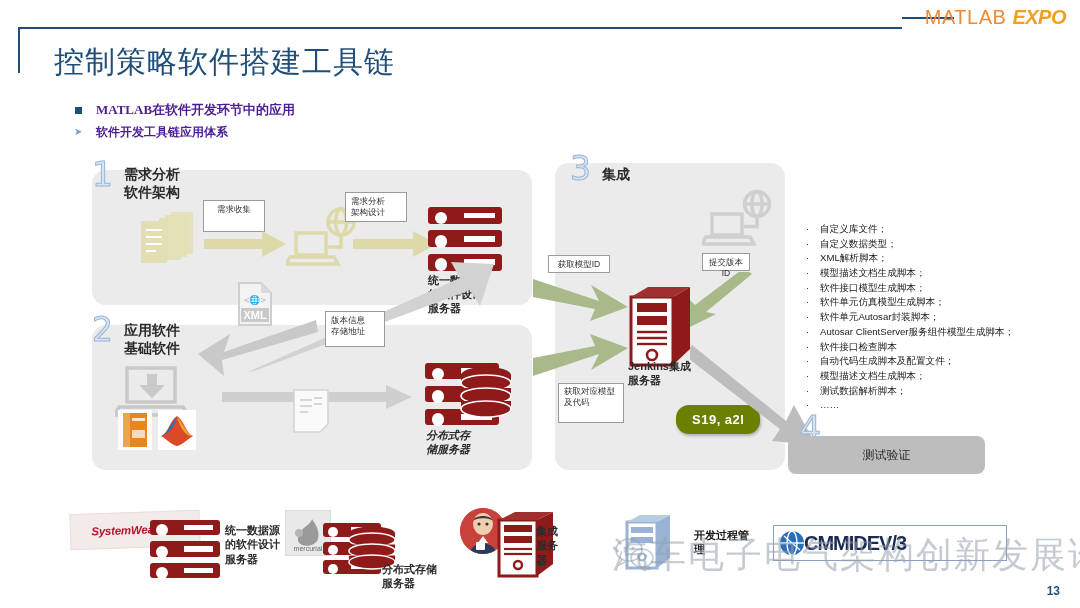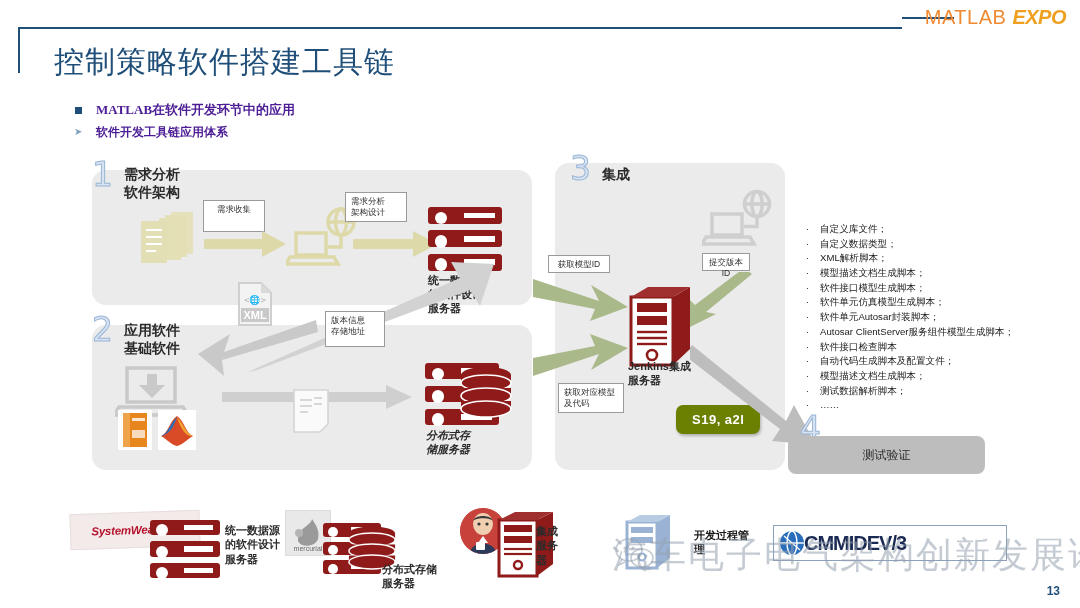--- a/index.html
+++ b/index.html
@@ -78,21 +78,21 @@
       radial-gradient(circle at 98% 30%, #fff 28%, transparent 29%),
       radial-gradient(circle at 10% 80%, #fff 28%, transparent 29%),
       radial-gradient(circle at 32% 80%, #fff 28%, transparent 29%),
       radial-gradient(circle at 54% 80%, #fff 28%, transparent 29%),
       radial-gradient(circle at 76% 80%, #fff 28%, transparent 29%),
       radial-gradient(circle at 98% 80%, #fff 28%, transparent 29%);
   }
 
   
   .badge{
-    position:absolute;background:#6b8000;border-radius:7px;
+    position:absolute;background:#6b8000;border-radius:13px;
     color:#fff;font-weight:bold;font-size:13px;
     padding:7px 16px;box-shadow:1px 2px 3px rgba(0,0,0,.25);
     letter-spacing:.5px;
   }
   .grayblock{
     position:absolute;background:#bdbdbd;border-radius:8px;
     display:flex;align-items:center;justify-content:center;
     color:#2b2b2b;font-size:12px;
   }
 
@@ -328,21 +328,21 @@
   </svg>
   <svg style="position:absolute;left:533px;top:330px;" width="95" height="50" viewBox="0 0 95 50">
     <path d="M0 46 L66 24 L58 40 L95 18 L57 4 L62 16 L0 28z" fill="#a9b98a"></path>
   </svg>
   <svg style="position:absolute;left:684px;top:272px;" width="70" height="60" viewBox="0 0 70 60">
     <path d="M68 2 L22 40 L32 42 L4 56 L2 24 L11 33 L60 -4z" fill="#a9b98a"></path>
   </svg>
 
   <div class="lbl-box" style="left:548px;top:255px;width:62px;height:18px;text-align:center;">获取模型ID</div>
   <div class="lbl-box" style="left:702px;top:253px;width:48px;height:18px;text-align:center;">提交版本ID</div>
-  <div class="lbl-box" style="left:558px;top:383px;width:66px;height:30px;">获取对应模型
+  <div class="lbl-box" style="left:558px;top:383px;width:66px;height:40px;font-family:Liberation Mono, monospace;">获取对应模型
 及代码</div>
 
   <svg style="position:absolute;left:628px;top:285px;" width="68" height="82" viewBox="0 0 68 82">
     <path d="M3 12 h42 v68 h-42z" fill="#fff" stroke="#8e1a1a" stroke-width="3" rx="4"></path>
     <path d="M45 12 L62 2 v62 L45 80z" fill="#8e1a1a"></path>
     <path d="M3 12 L20 2 h42 L45 12z" fill="#a03030"></path>
     <rect x="9" y="18" width="30" height="9" fill="#8e1a1a"></rect>
     <rect x="9" y="31" width="30" height="9" fill="#8e1a1a"></rect>
     <g stroke="#8e1a1a" stroke-width="2.4">
       <line x1="9" y1="47" x2="39" y2="47"></line>

